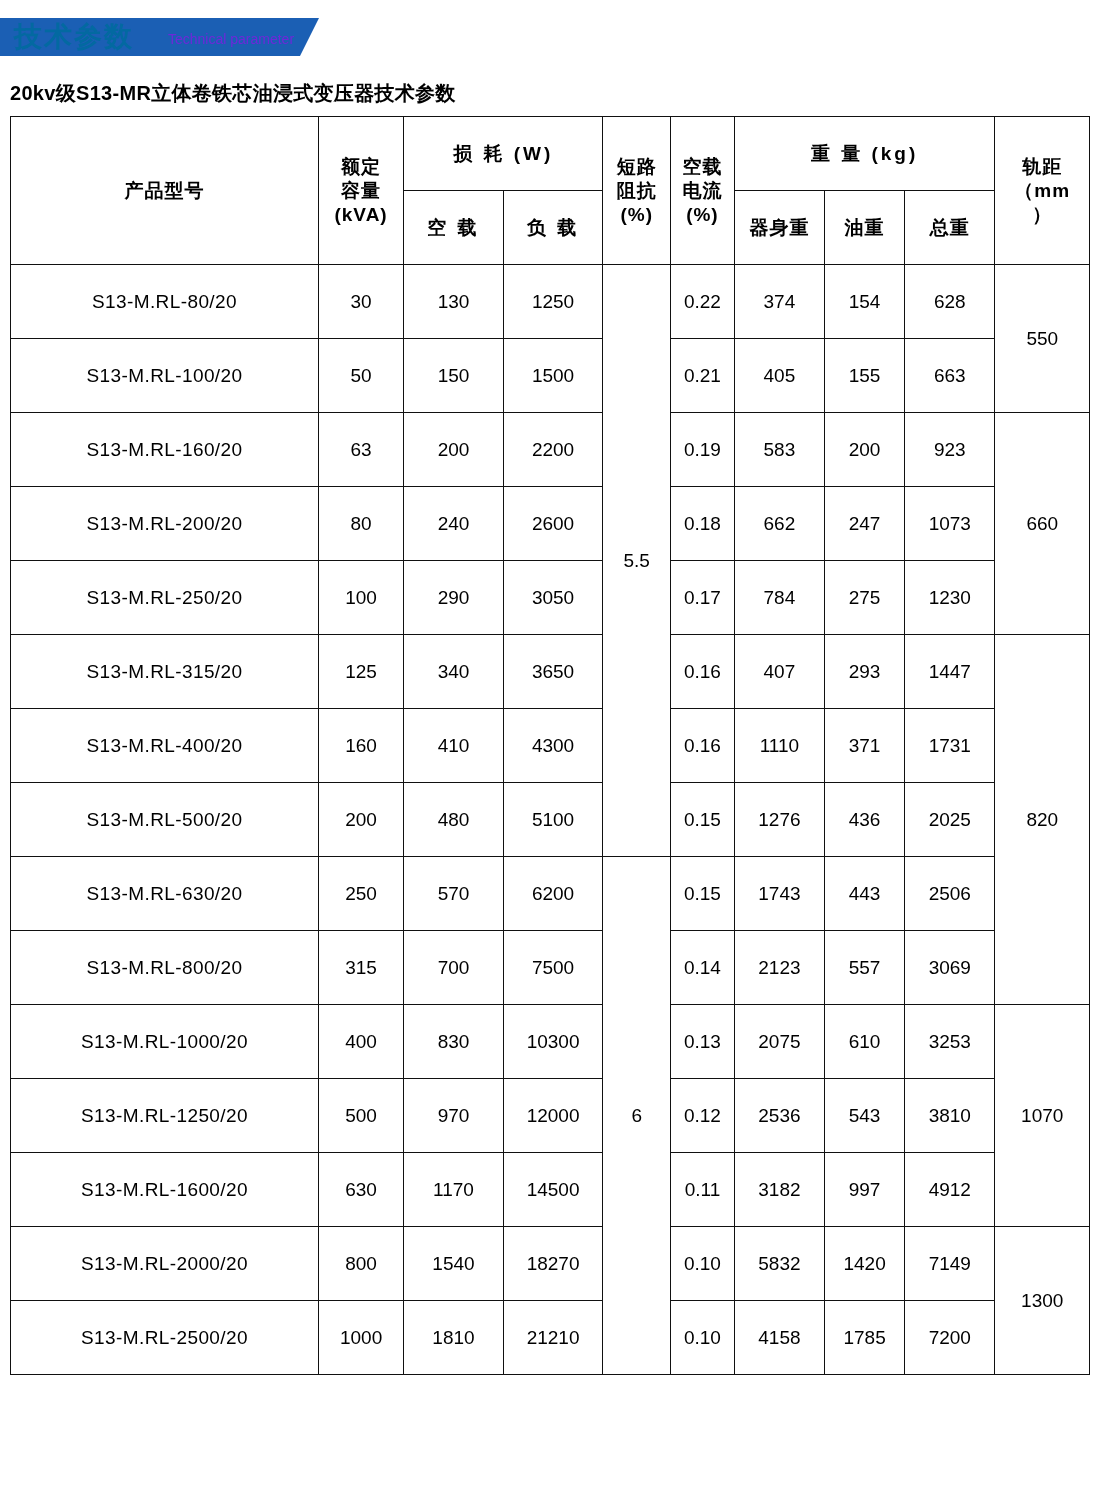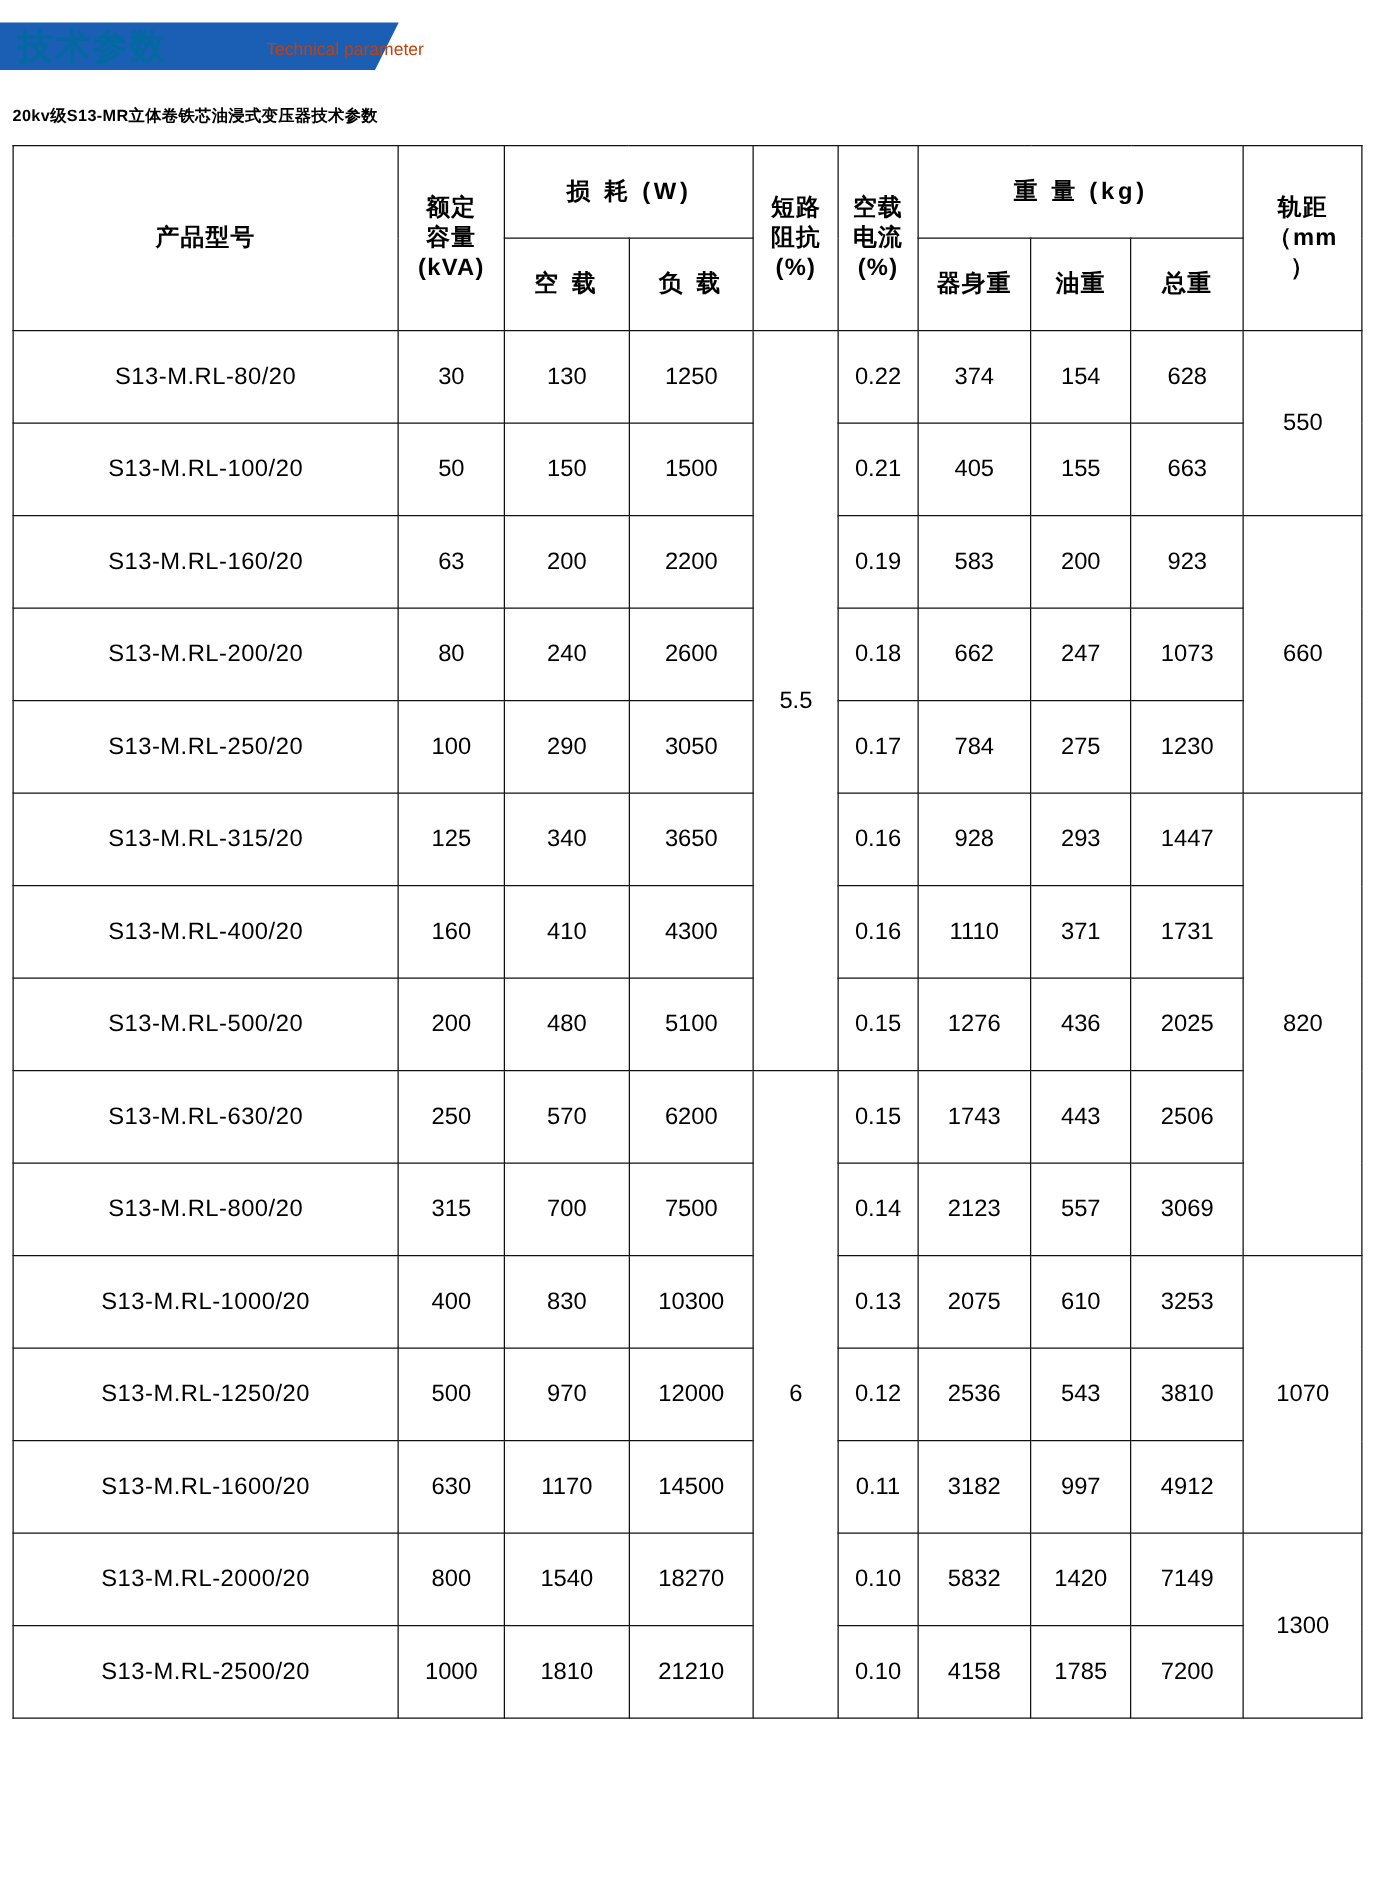--- a/index.html
+++ b/index.html
@@ -48,30 +48,29 @@
     font-weight: bold;
     color: #0369a1;
     letter-spacing: 2px;
     line-height: 34px;
   }
   .banner-en {
     position: absolute;
     left: 168px;
     top: 31px;
     font-size: 14px;
-    color: #c2410c;
+    color: #6d28d9;
     line-height: 16px;
     white-space: nowrap;
-    margin-left: 45px;
   }
 
   
   .doc-title {
     margin: 14px 0 10px 10px;
-    font-size: 13px;
+    font-size: 20px;
     font-weight: bold;
     letter-spacing: 0.3px;
     line-height: 26px;
   }
 
   
   .table-wrap {
     margin: 0 10px;
   }
   table.spec {
@@ -251,21 +250,21 @@
           <td class="num">784</td>
           <td class="num">275</td>
           <td class="num">1230</td>
         </tr>
         <tr>
           <td class="cell-model">S13-M.RL-315/20</td>
           <td class="num">125</td>
           <td class="num">340</td>
           <td class="num">3650</td>
           <td class="num">0.16</td>
-          <td class="num">928</td>
+          <td class="num">407</td>
           <td class="num">293</td>
           <td class="num">1447</td>
           <td class="num" rowspan="5">820</td>
         </tr>
         <tr>
           <td class="cell-model">S13-M.RL-400/20</td>
           <td class="num">160</td>
           <td class="num">410</td>
           <td class="num">4300</td>
           <td class="num">0.16</td>

